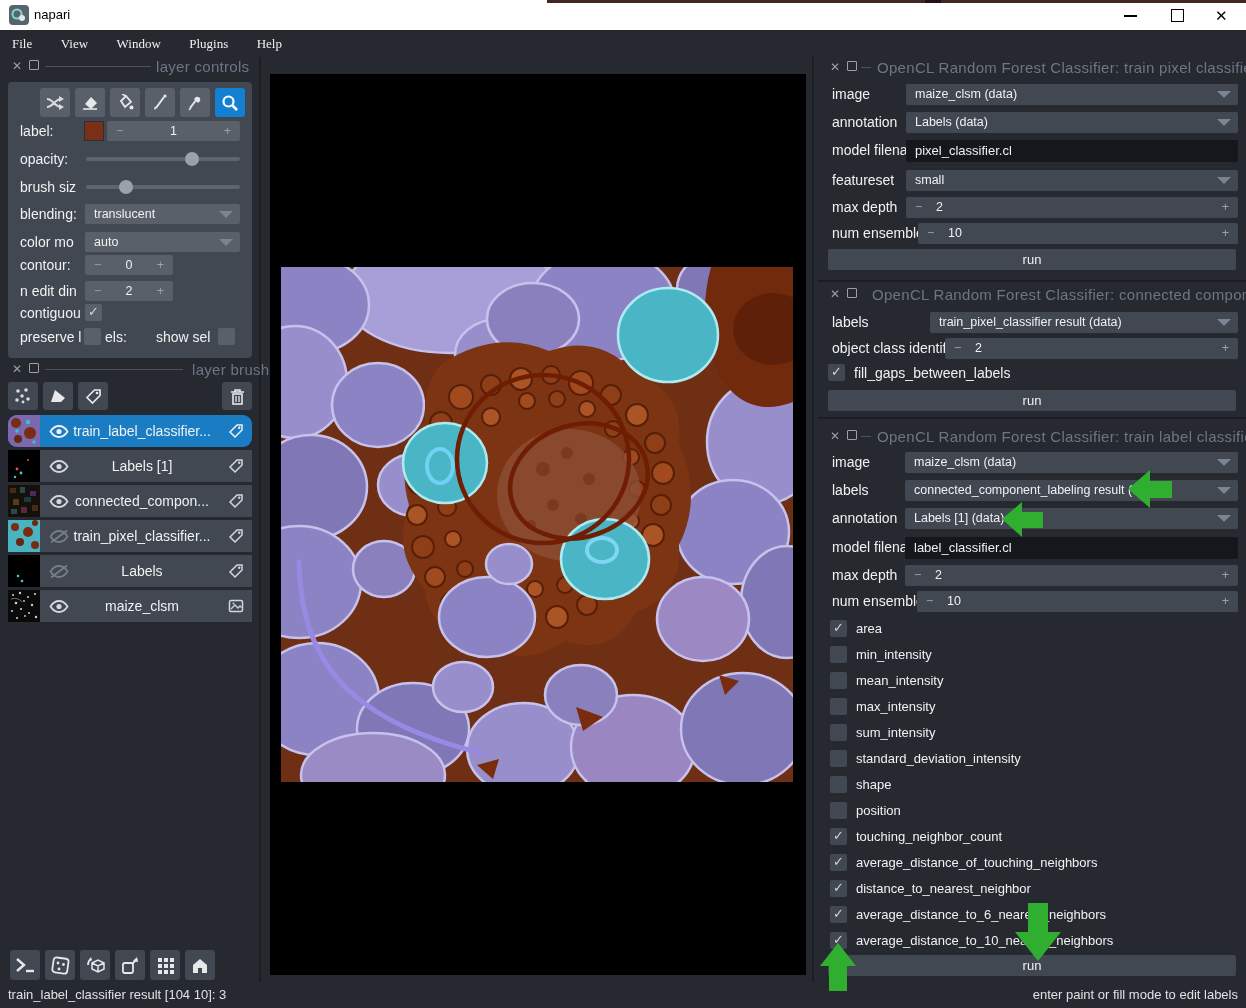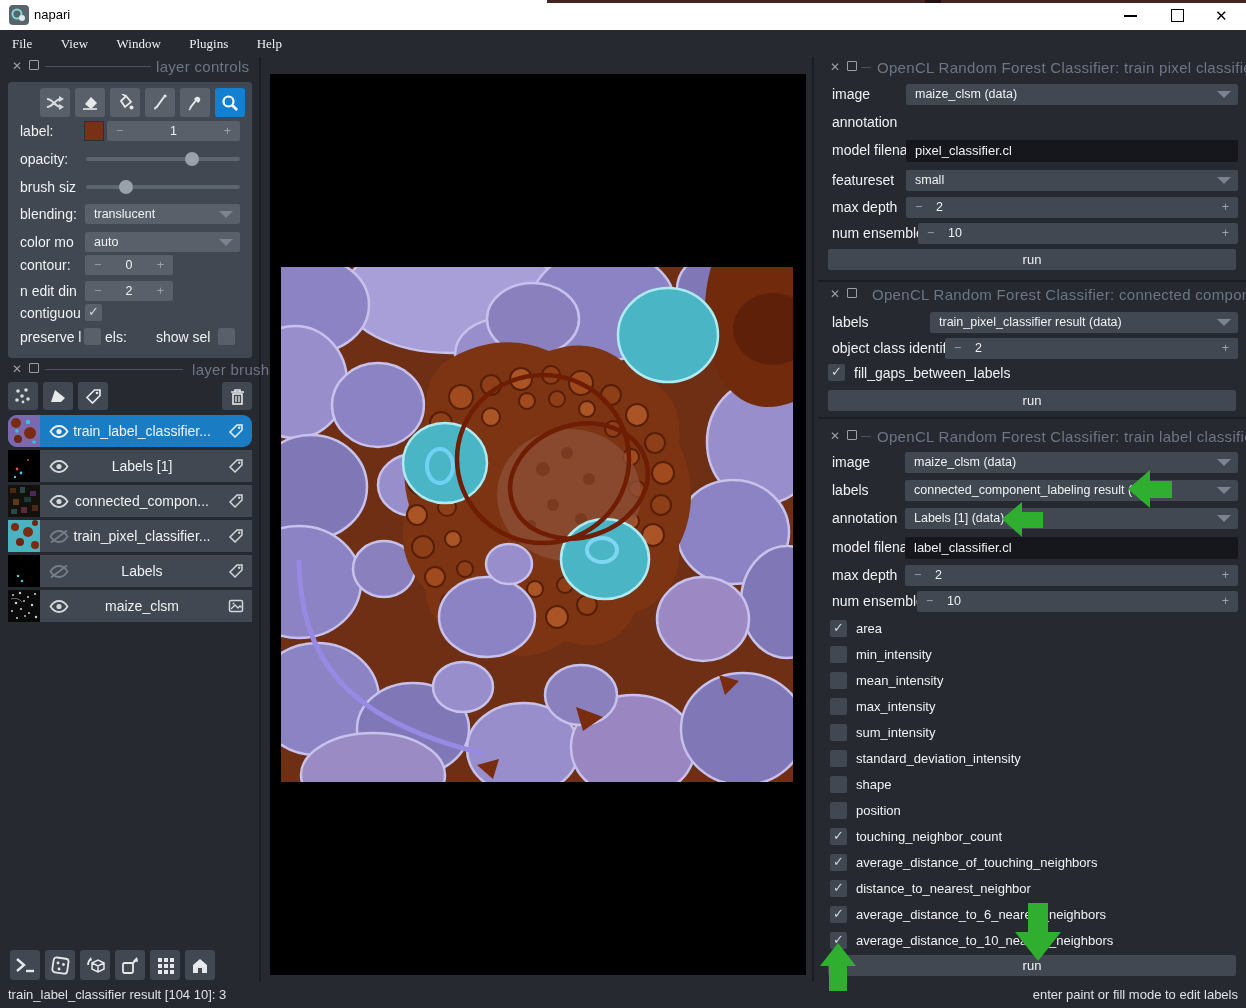--- a/index.html
+++ b/index.html
@@ -545,20 +545,24 @@
   <div class="hline" style="left:861px;top:67px;width:10px;"></div>
   <div class="dock-title" style="left:877px;top:59px;right:0;overflow:hidden;">OpenCL Random Forest Classifier: train pixel classifier</div>
 
   <div class="p-lbl" style="left:832px;top:84px;">image</div>
   <div class="dd" style="left:906px;top:84px;width:332px;height:21px;">
     <span class="dd-t" style="line-height:21px;">maize_clsm (data)</span>
       <i class="caret"></i>
   </div>
 
   <div class="p-lbl" style="left:832px;top:112px;">annotation</div>
+  <div class="dd" style="left:906px;top:112px;width:332px;height:21px;">
+    <span class="dd-t" style="line-height:21px;">Labels (data)</span>
+      <i class="caret"></i>
+  </div>
 
   <div class="p-lbl" style="left:832px;top:140px;">model filename</div>
   <div class="txtin" style="left:906px;top:140px;width:323px;">pixel_classifier.cl</div>
 
   <div class="p-lbl" style="left:832px;top:170px;">featureset</div>
   <div class="dd" style="left:906px;top:170px;width:332px;height:21px;">
     <span class="dd-t" style="line-height:21px;">small</span>
       <i class="caret"></i>
   </div>
 

